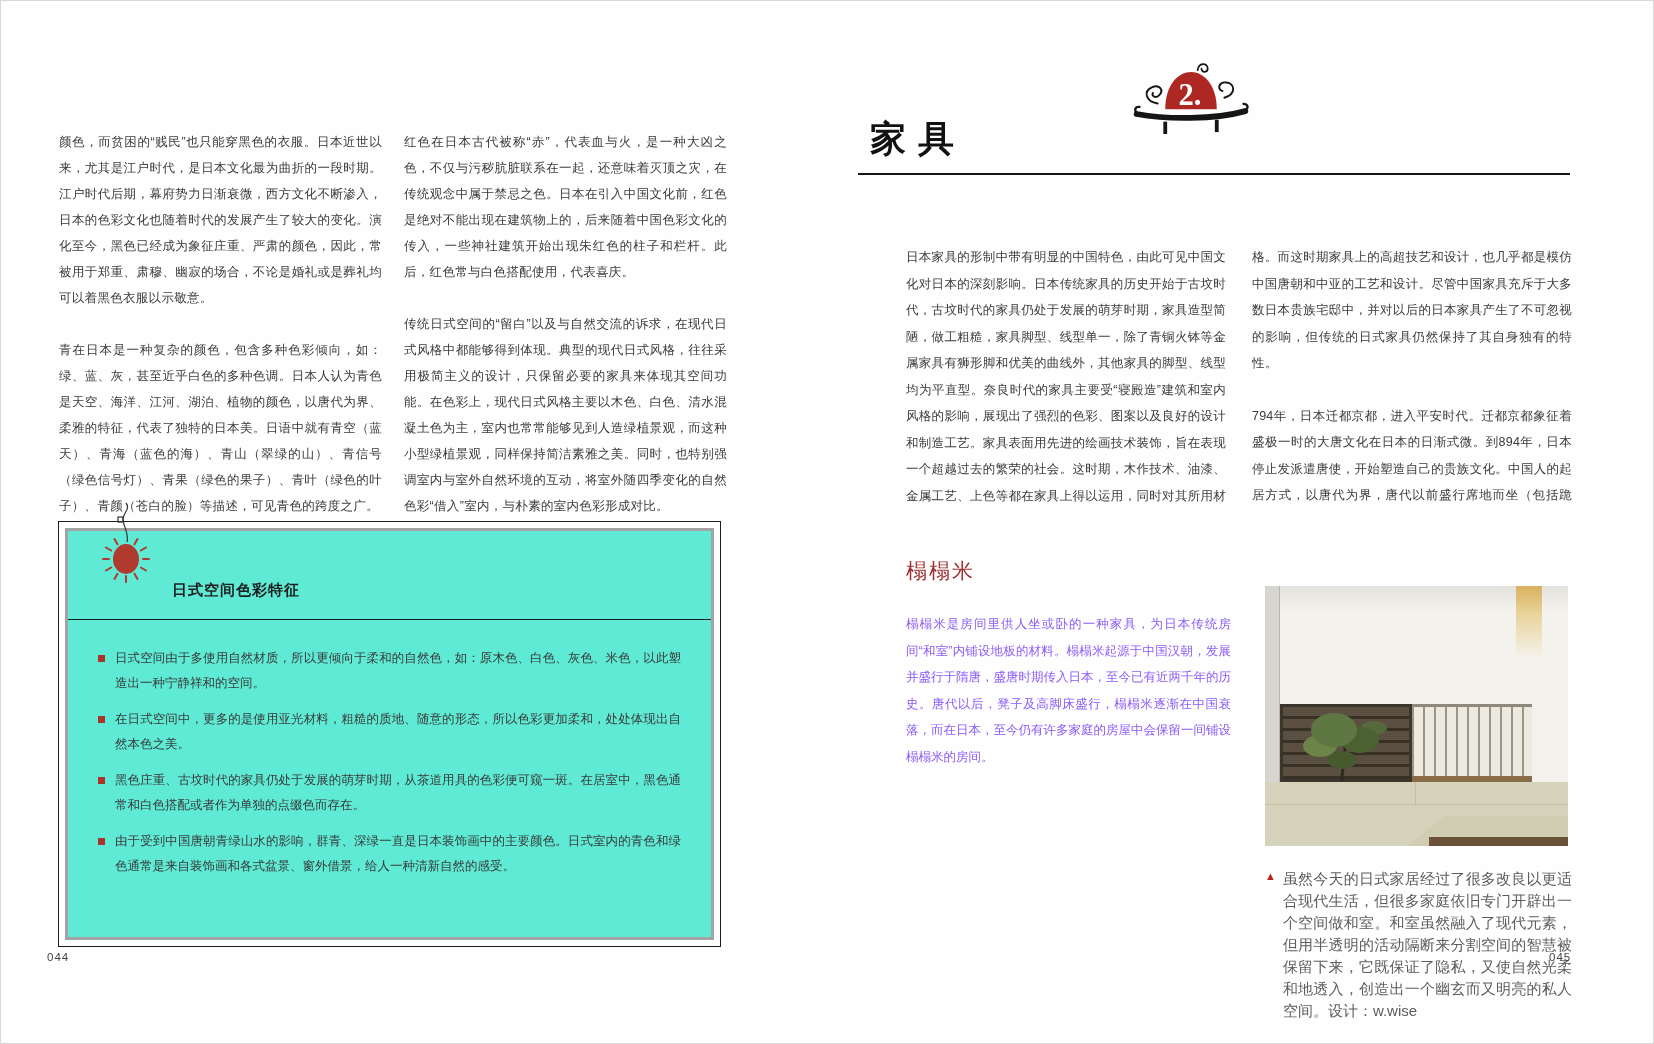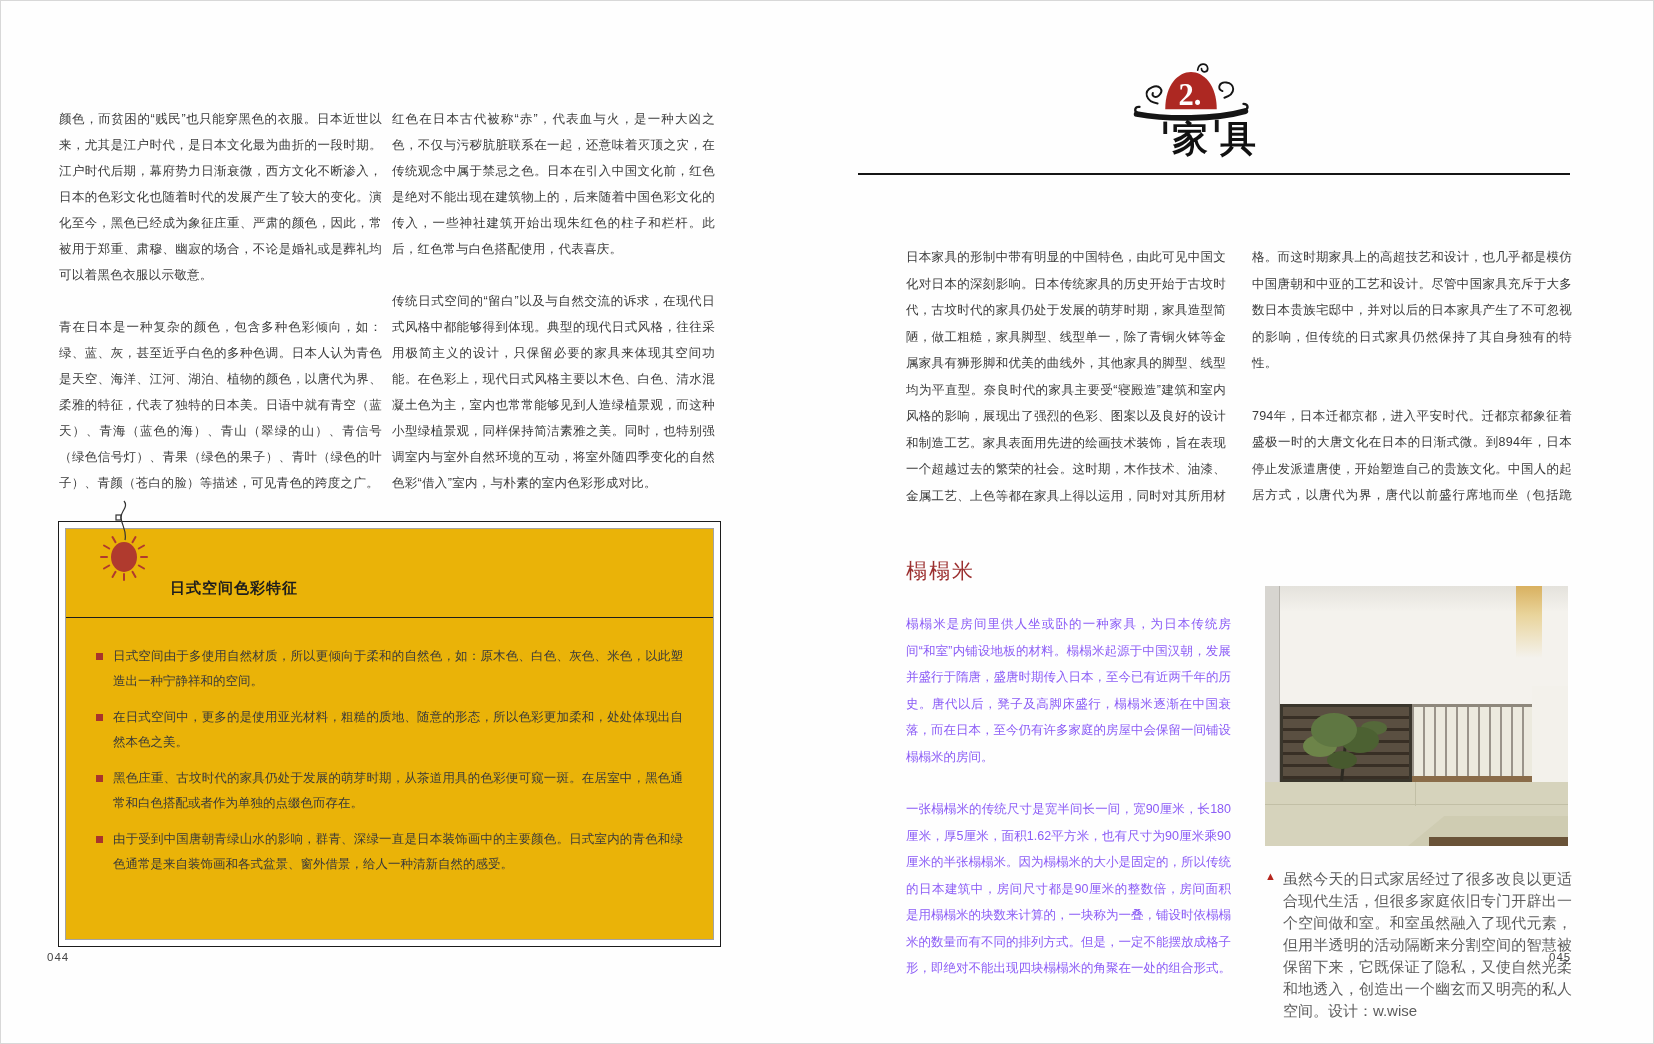--- a/index.html
+++ b/index.html
@@ -12,48 +12,48 @@
     font-family:"Liberation Sans", sans-serif;
     color:#333;
     overflow:hidden;
   }
   
   .body-text{font-size:12.5px;line-height:26px;text-align:justify;color:#3a3a3a;letter-spacing:.3px;}
   .body-text p{margin:0 0 26px 0;}
   .pagenum{position:absolute;font-size:11.5px;color:#444;letter-spacing:1px;}
 
   
-  .lp-body{position:absolute;left:58px;top:105px;width:668px;display:flex;gap:10px;}
+  .lp-body{position:absolute;left:58px;top:128px;width:668px;display:flex;gap:22px;}
   .lp-col{width:323px;}
 
   
   .feature-box{
     position:absolute;left:57px;top:520px;width:663px;height:426px;
     border:1px solid #1c1c1c;background:#fff;box-sizing:border-box;
     padding:6px;
   }
   .feature-inner{
     position:relative;width:100%;height:100%;box-sizing:border-box;
-    border:1px solid #a3a3a3;background:#eab308;
+    border:3px solid #a3a3a3;background:#5eead4;
   }
   .box-head{position:relative;height:88px;border-bottom:1px solid #1c1c1c;}
   .box-head svg{position:absolute;left:26px;top:-30px;overflow:visible;}
   .box-title{
     position:absolute;left:104px;top:50px;margin:0;
     font-size:15px;font-weight:bold;color:#1d1d1d;letter-spacing:1px;
   }
   .box-list{list-style:none;margin:0;padding:26px 30px 0 30px;}
   .box-list li{display:flex;margin-bottom:11px;font-size:12.5px;line-height:25px;text-align:justify;color:#3a3a3a;}
   .sq{flex:0 0 auto;width:7px;height:7px;background:#a8342c;margin:9px 10px 0 0;}
 
   
   .chapter-art{position:absolute;left:1128px;top:44px;width:124px;height:96px;}
   .chapter-title{
     position:absolute;left:857px;top:114px;width:712px;margin:0;
-    text-align:center;font-family:"Liberation Serif", serif;
+    font-family:"Liberation Serif", serif;
     font-size:36px;font-weight:bold;color:#111;letter-spacing:12px;text-indent:12px;
   }
   .title-rule{position:absolute;left:857px;top:172px;width:712px;height:2px;background:#151515;}
 
   
   .rp-body{
     position:absolute;left:905px;top:210px;width:666px;height:296px;overflow:hidden;
   }
   .rp-body .cols{
     column-count:2;column-gap:26px;column-fill:auto;height:100%;
@@ -185,21 +185,20 @@
     <div class="cols">
       <p>日本家具的形制中带有明显的中国特色，由此可见中国文化对日本的深刻影响。日本传统家具的历史开始于古坟时代，古坟时代的家具仍处于发展的萌芽时期，家具造型简陋，做工粗糙，家具脚型、线型单一，除了青铜火钵等金属家具有狮形脚和优美的曲线外，其他家具的脚型、线型均为平直型。奈良时代的家具主要受“寝殿造”建筑和室内风格的影响，展现出了强烈的色彩、图案以及良好的设计和制造工艺。家具表面用先进的绘画技术装饰，旨在表现一个超越过去的繁荣的社会。这时期，木作技术、油漆、金属工艺、上色等都在家具上得以运用，同时对其所用材料的研究表明这些家具还融合了当时流行的中国初唐风格。而这时期家具上的高超技艺和设计，也几乎都是模仿中国唐朝和中亚的工艺和设计。尽管中国家具充斥于大多数日本贵族宅邸中，并对以后的日本家具产生了不可忽视的影响，但传统的日式家具仍然保持了其自身独有的特性。</p>
       <p>794年，日本迁都京都，进入平安时代。迁都京都象征着盛极一时的大唐文化在日本的日渐式微。到894年，日本停止发派遣唐使，开始塑造自己的贵族文化。中国人的起居方式，以唐代为界，唐代以前盛行席地而坐（包括跪坐），因此家具多为低矮型。进入唐朝以后，受西域文化的影响，人们开始垂足而坐，椅、凳等高形的家具开始发展起来。而日本则将中国初唐时期，低床矮案的生活方式，一直保留至今，才形成了日本传统家具的体制。</p>
     </div>
   </div>
 
   <div class="tatami-row">
     <div class="tatami-text">
       <h2 class="tatami-heading">榻榻米</h2>
       <p>榻榻米是房间里供人坐或卧的一种家具，为日本传统房间“和室”内铺设地板的材料。榻榻米起源于中国汉朝，发展并盛行于隋唐，盛唐时期传入日本，至今已有近两千年的历史。唐代以后，凳子及高脚床盛行，榻榻米逐渐在中国衰落，而在日本，至今仍有许多家庭的房屋中会保留一间铺设榻榻米的房间。</p>
-      <p>一张榻榻米的传统尺寸是宽半间长一间，宽90厘米，长180厘米，厚5厘米，面积1.62平方米，也有尺寸为90厘米乘90厘米的半张榻榻米。因为榻榻米的大小是固定的，所以传统的日本建筑中，房间尺寸都是90厘米的整数倍，房间面积是用榻榻米的块数来计算的，一块称为一叠，铺设时依榻榻米的数量而有不同的排列方式。但是，一定不能摆放成格子形，即绝对不能出现四块榻榻米的角聚在一处的组合形式。</p>
     </div>
 
     <div class="photo-col">
       <div class="photo">
         <div class="ph-ceilshadow"></div>
         <div class="ph-glow"></div>
         <div class="ph-pillar"></div>
         <div class="ph-window">
           <span class="ph-trunk"></span>
           <span class="ph-leaves">

